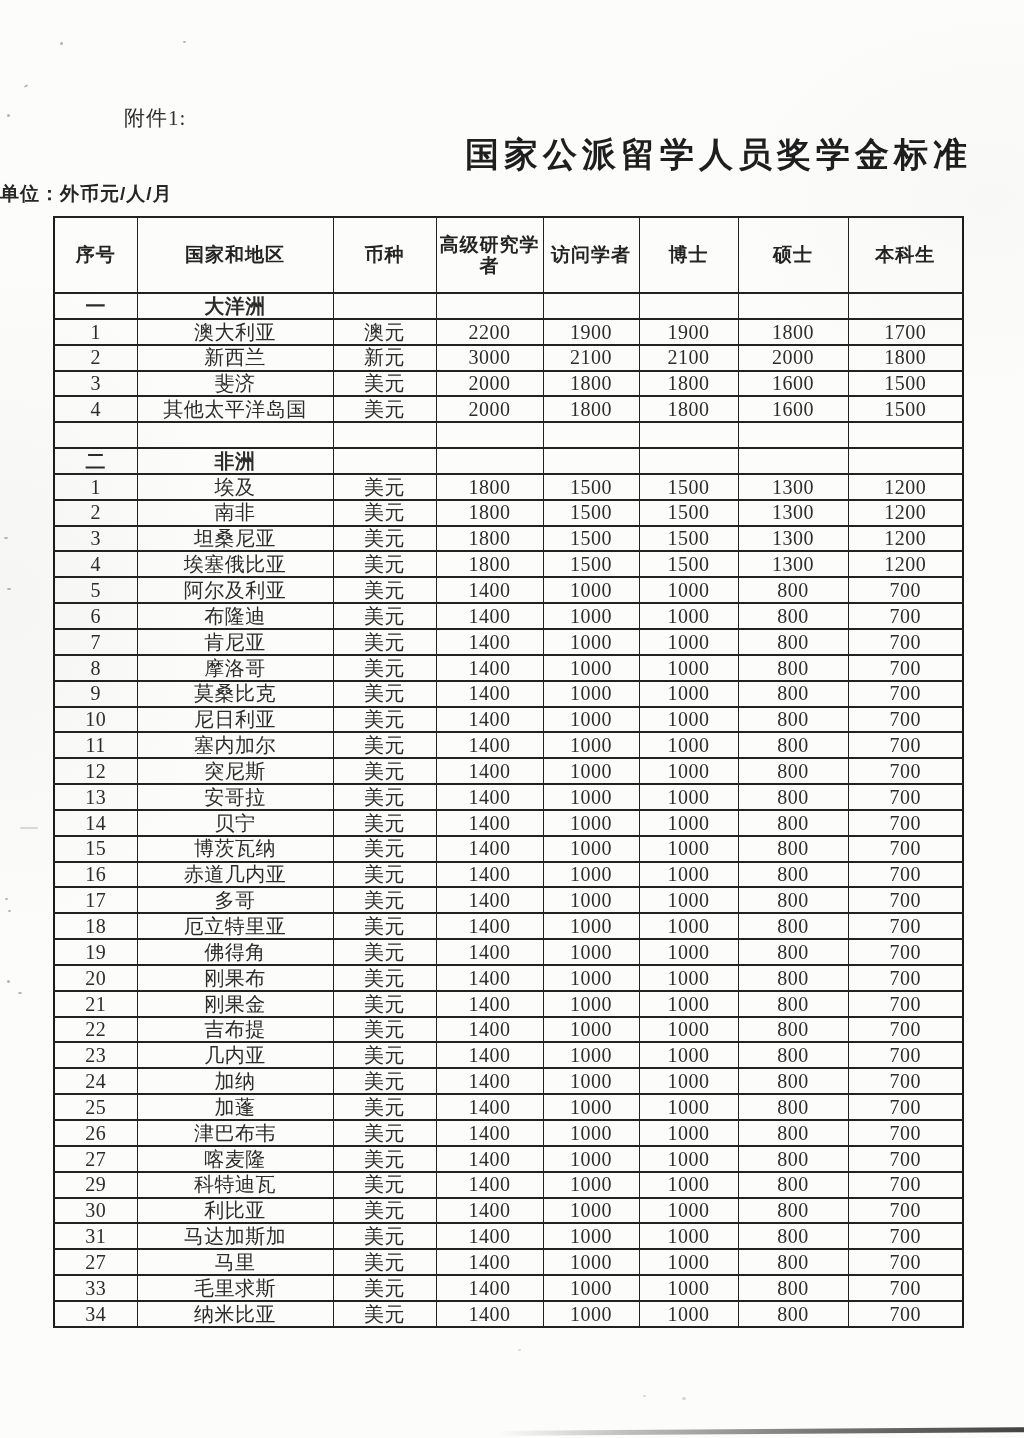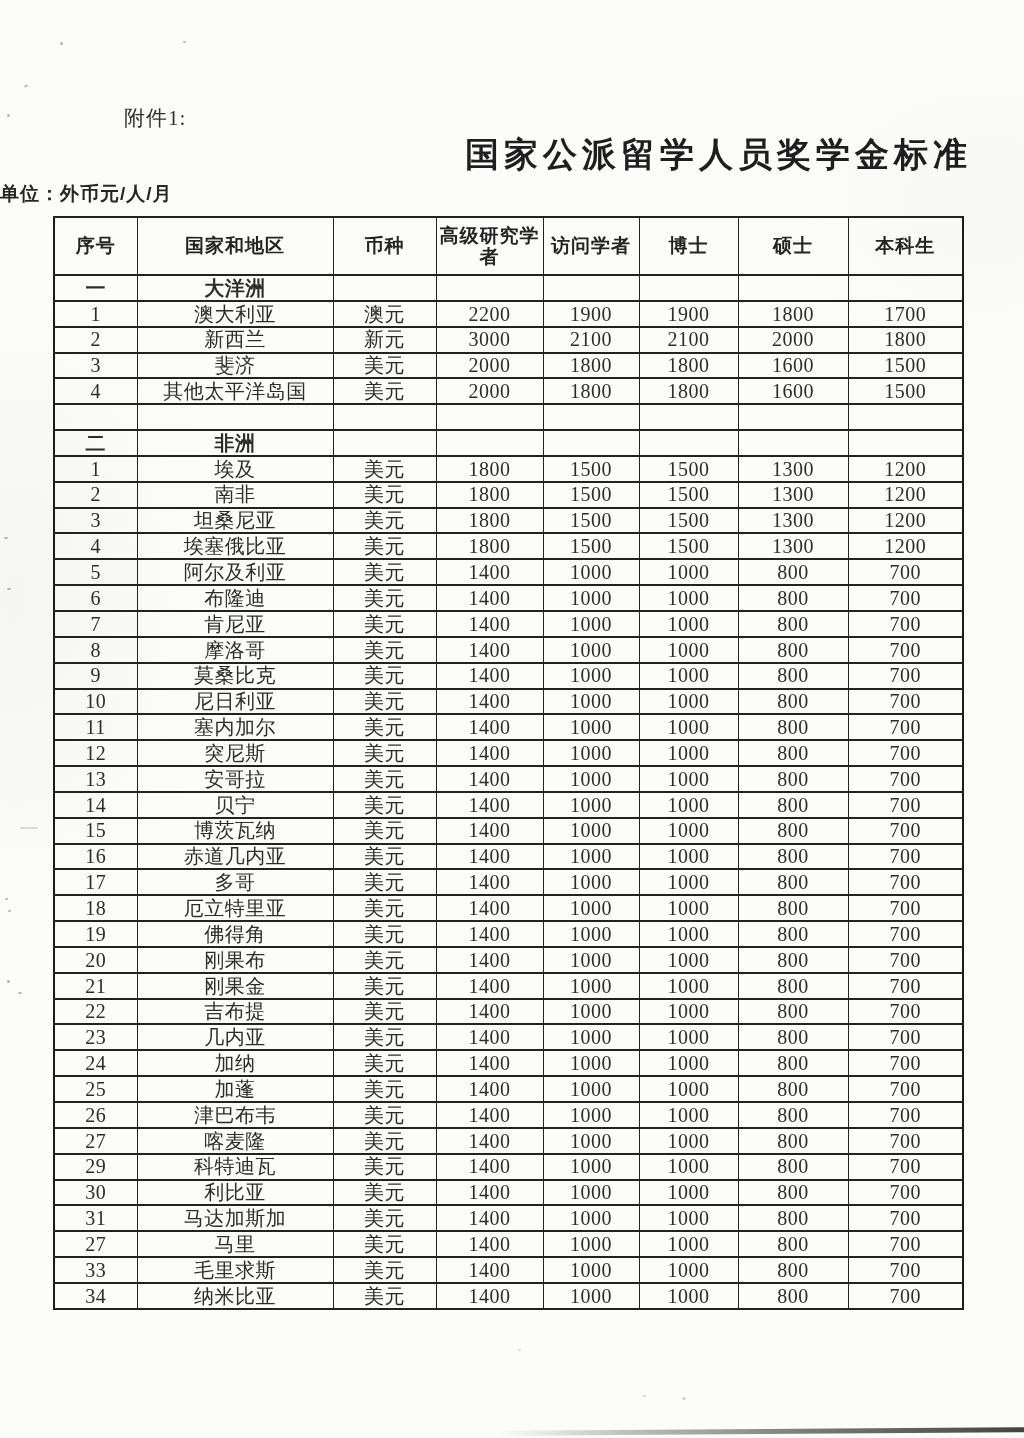--- a/index.html
+++ b/index.html
@@ -45,21 +45,21 @@
   }
   .doc th {
     font-family: "Liberation Sans", sans-serif;
     font-weight: 700; font-size: 19px; color: #242424;
     white-space: normal; letter-spacing: 1px;
   }
   .doc td {
     font-family: "Liberation Serif", serif;
     font-size: 20px; white-space: nowrap; letter-spacing: 0.5px;
   }
-  .doc thead tr { height: 58px; }
+  .doc thead tr { height: 76px; }
   .doc tbody tr { height: 25.85px; }
   .doc .sec { font-weight: 700; }
   .speck { position: absolute; background: rgba(90,90,90,0.45); border-radius: 50%; }
   .scan-line {
     position: absolute; left: 498px; top: 1429px; width: 526px; height: 5px;
     transform: rotate(-0.4deg);
     background: linear-gradient(90deg, rgba(80,80,80,0) 0%, rgba(75,75,75,0.35) 25%, rgba(50,50,50,0.65) 60%, rgba(35,35,35,0.85) 100%);
   }
 </style>
 </head>

